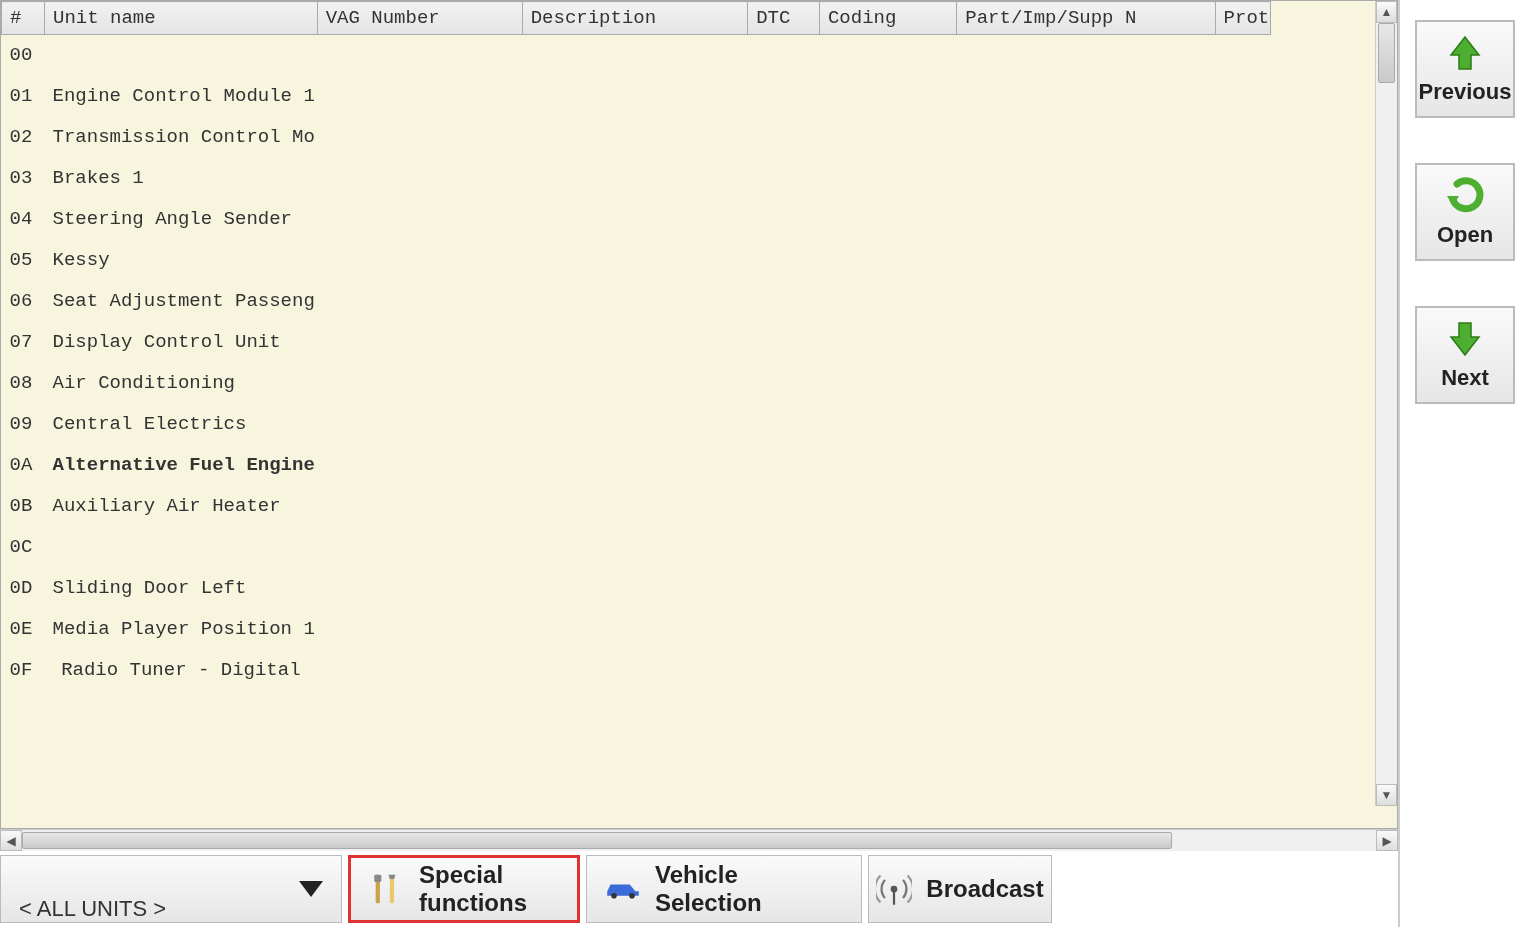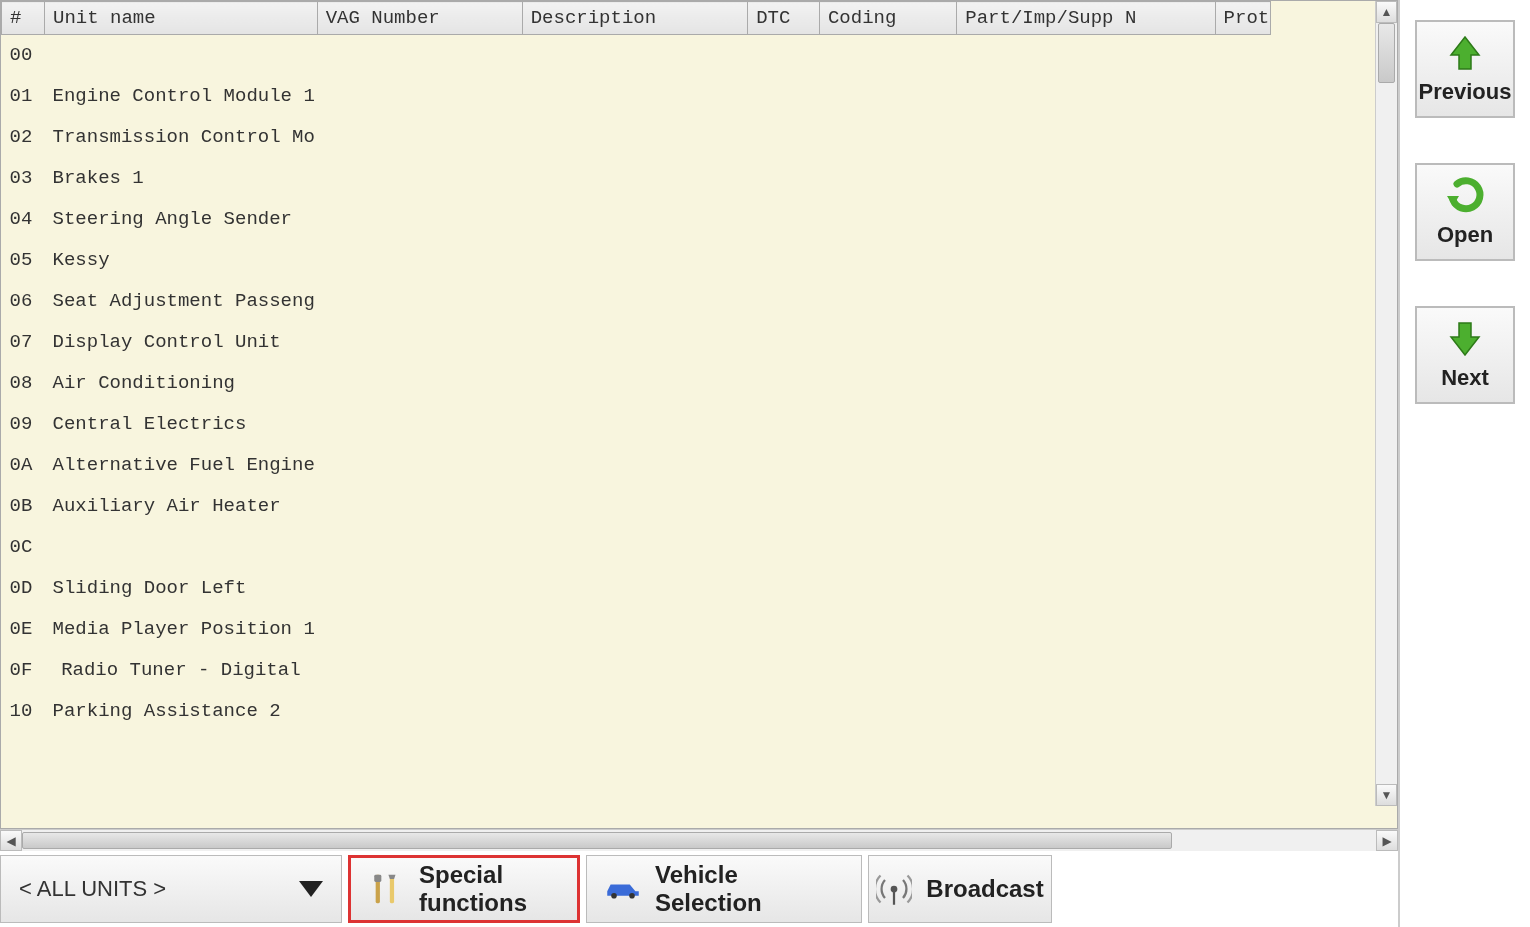--- a/index.html
+++ b/index.html
@@ -71,21 +71,21 @@
   .h-scroll .thumb {
     position:absolute; top:2px; bottom:2px; left:0; width:1150px;
     background:linear-gradient(#e8e8e8,#c9c9c9); border:1px solid #aaa; border-radius:2px;
     cursor:pointer;
   }
 
   
   .bottom-bar { height: 76px; flex: 0 0 76px; display:flex; gap:6px; padding:4px 0; }
   .dropdown {
     width: 342px; height: 68px; border:1px solid #bbb; background:linear-gradient(#fafafa,#e6e6e6);
-    display:flex; align-items:center; padding: 0 18px; font-size:22px; color:#333;
+    display:flex; align-items:flex-end; padding: 0 18px; font-size:22px; color:#333;
     position:relative; cursor:pointer;
   }
   .dropdown .caret {
     position:absolute; right:18px; top:50%; transform:translateY(-50%);
     width:0; height:0; border-left:12px solid transparent; border-right:12px solid transparent;
     border-top:16px solid #222;
   }
   .tool-btn {
     height: 68px; border:1px solid #bbb; background:linear-gradient(#fafafa,#e6e6e6);
     display:flex; align-items:center; justify-content:center; gap:14px;
@@ -224,21 +224,21 @@
               <td style="width: 266px;">Central Electrics</td>
               <td style="width: 200px;"></td>
               <td style="width: 220px;"></td>
               <td style="width: 70px;"></td>
               <td style="width: 134px;"></td>
               <td style="width: 252px;"></td>
               <td style="width: 54px;"></td>
             </tr>
             <tr>
               <td style="width: 42px;">0A</td>
-              <td style="width: 266px;">Alternative Fuel Engine</td>
+              <td style="width: 266px; font-weight: bold;">Alternative Fuel Engine</td>
               <td style="width: 200px;"></td>
               <td style="width: 220px;"></td>
               <td style="width: 70px;"></td>
               <td style="width: 134px;"></td>
               <td style="width: 252px;"></td>
               <td style="width: 54px;"></td>
             </tr>
             <tr>
               <td style="width: 42px;">0B</td>
               <td style="width: 266px;">Auxiliary Air Heater</td>
@@ -275,30 +275,20 @@
               <td style="width: 200px;"></td>
               <td style="width: 220px;"></td>
               <td style="width: 70px;"></td>
               <td style="width: 134px;"></td>
               <td style="width: 252px;"></td>
               <td style="width: 54px;"></td>
             </tr>
             <tr>
               <td style="width: 42px;">0F</td>
               <td style="width: 266px; text-align: center;">Radio Tuner - Digital</td>
-              <td style="width: 200px;"></td>
-              <td style="width: 220px;"></td>
-              <td style="width: 70px;"></td>
-              <td style="width: 134px;"></td>
-              <td style="width: 252px;"></td>
-              <td style="width: 54px;"></td>
-            </tr>
-            <tr>
-              <td style="width: 42px;">10</td>
-              <td style="width: 266px;">Parking Assistance 2</td>
               <td style="width: 200px;"></td>
               <td style="width: 220px;"></td>
               <td style="width: 70px;"></td>
               <td style="width: 134px;"></td>
               <td style="width: 252px;"></td>
               <td style="width: 54px;"></td>
             </tr>
           </tbody>
       </table>
       <div class="v-scroll">

